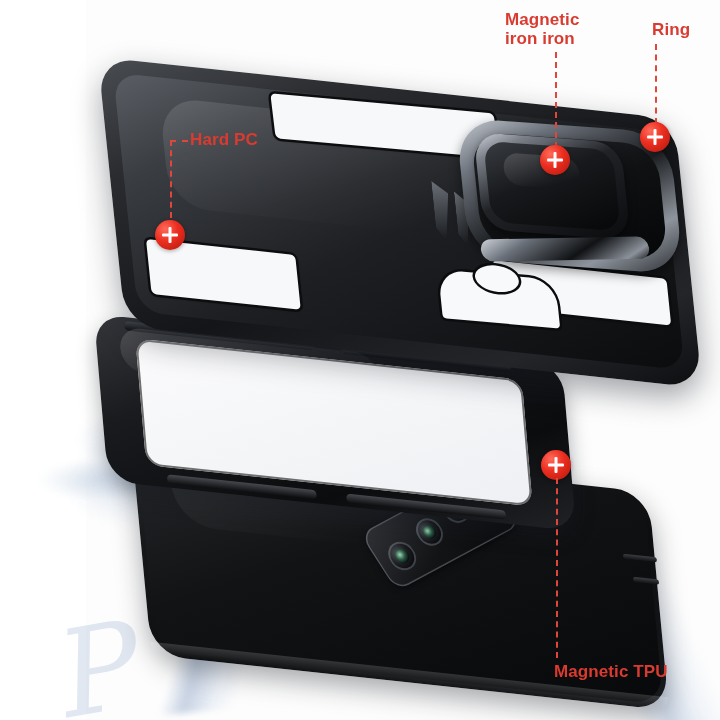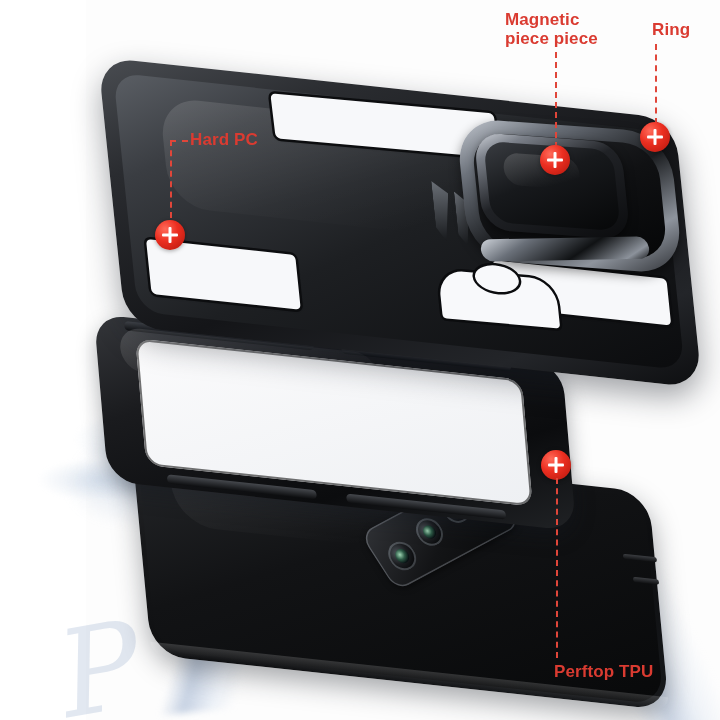--- a/index.html
+++ b/index.html
@@ -201,25 +201,25 @@
   </div>
   <div class="kick"></div>
   <div class="notch"></div>
 
   <div class="label" style="left:190px;top:130px">Hard PC</div>
   <div class="lead-h" style="left:170px;top:140px;width:18px"></div>
   <div class="lead-v" style="left:170px;top:140px;height:78px"></div>
   <div class="marker" style="left:155px;top:220px"></div>
 
   <div class="label" style="left:505px;top:10px">Magnetic
-piece piece</div>
+iron iron</div>
   <div class="lead-v" style="left:555px;top:52px;height:96px"></div>
   <div class="marker" style="left:540px;top:145px"></div>
 
   <div class="label" style="left:652px;top:20px">Ring</div>
   <div class="lead-v" style="left:655px;top:44px;height:80px"></div>
   <div class="marker" style="left:640px;top:122px"></div>
 
   <div class="marker" style="left:541px;top:450px"></div>
   <div class="lead-v" style="left:556px;top:478px;height:180px"></div>
-  <div class="label" style="left:554px;top:662px">Perftop TPU</div>
+  <div class="label" style="left:554px;top:662px">Magnetic TPU</div>
 
 </div>
 
 </body></html>

